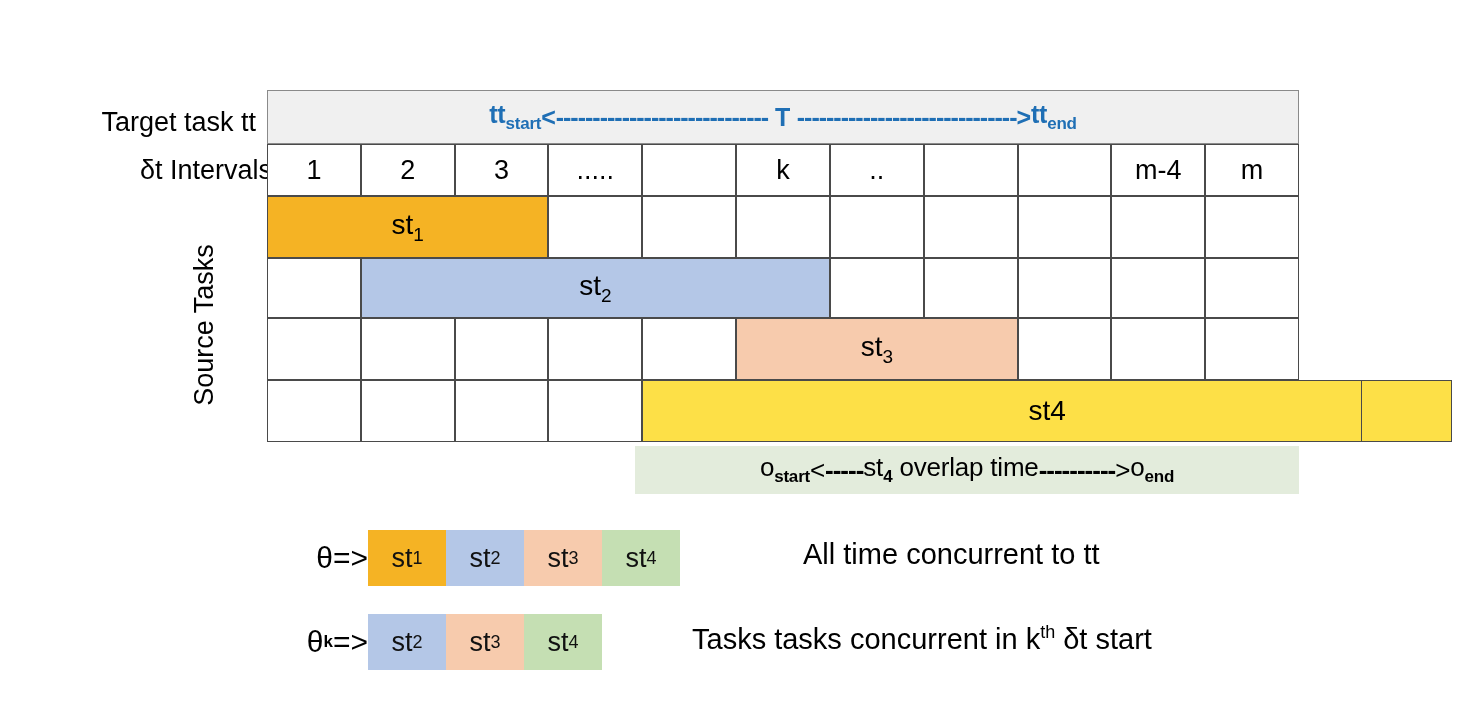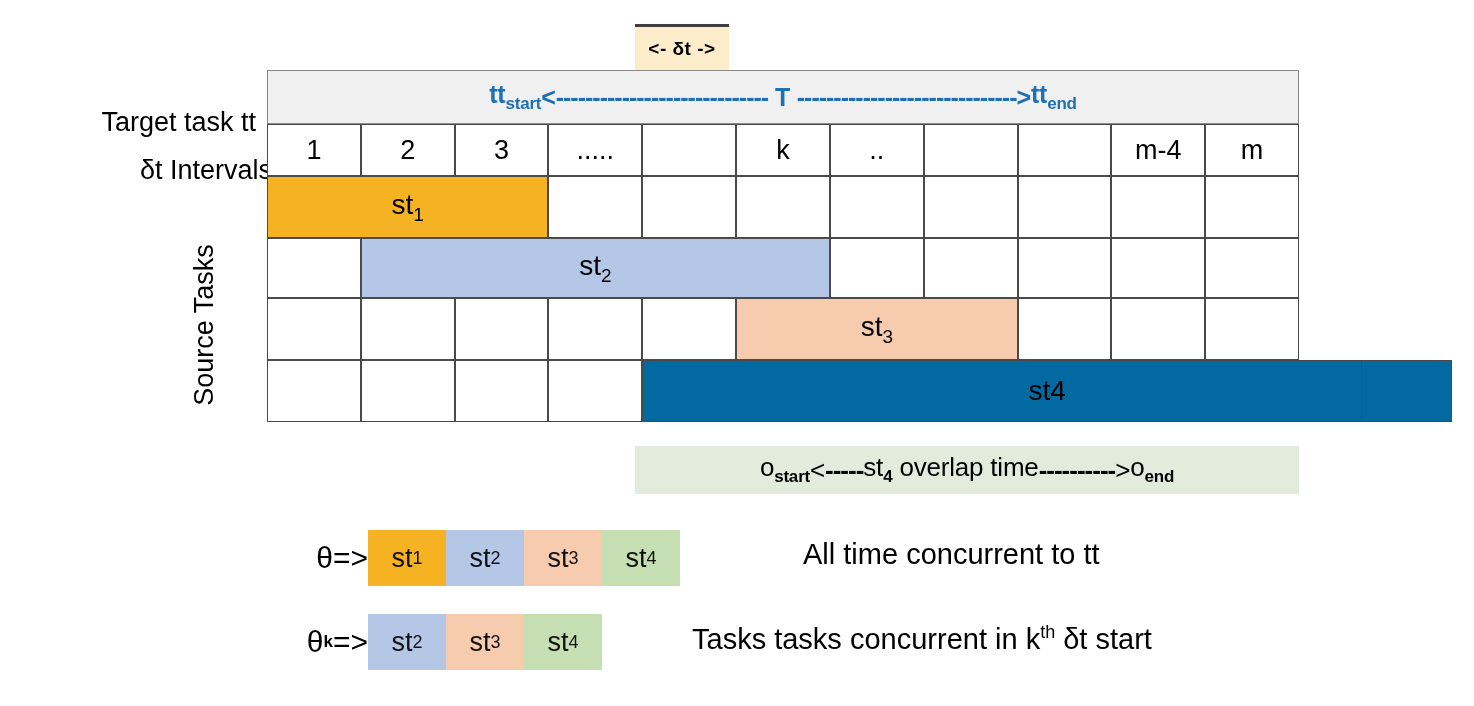--- a/index.html
+++ b/index.html
@@ -37,21 +37,21 @@
   #label-source{
     position:absolute;left:178px;top:200px;width:250px;height:52px;
     transform:rotate(-90deg);transform-origin:125px 125px;
     display:flex;align-items:center;justify-content:center;
     font-size:27px;white-space:nowrap;
   }
 
   
   #grid{position:absolute;left:267px;top:70px;width:1032px;height:374px;}
 
-  .row{position:absolute;left:0;width:1032px;box-sizing:border-box;}
+  .row{position:absolute;left:0;width:1032px;box-sizing:border-box;margin-top:20px;}
 
   
   #row-target{
     top:0;height:54px;background:#f0f0f0;
     border:1px solid #8a8a8a;
     display:flex;align-items:center;
   }
   #tt-line{
     width:100%;display:flex;align-items:center;justify-content:center;
     color:#1f6fb5;font-size:25px;font-weight:bold;white-space:nowrap;
@@ -116,23 +116,20 @@
   }
   #desc1{left:803px;top:538px;}
   #desc2{left:692px;top:622px;}
   .sup{font-size:18px;vertical-align:super;}
 </style>
 </head>
 <body>
 
 <div class="stage">
 
-  <div id="dt-callout">
-    <span>&lt;- δt -&gt;</span>
-  </div>
 
   <div id="label-target">
     <span>Target task tt</span>
   </div>
   <div id="label-intervals">
     <span>δt Intervals</span>
   </div>
   <div id="label-source">
     <span>Source Tasks</span>
   </div>
@@ -228,21 +225,21 @@
           <div class="cell" style="left: 187.636px; width: 93.8182px;"></div>
           <div class="cell" style="left: 281.455px; width: 93.8182px;"></div>
           <div class="cell" style="left: 375.273px; width: 93.8182px;"></div>
           <div class="cell" style="left: 469.091px; width: 93.8182px;"></div>
           <div class="cell" style="left: 562.909px; width: 93.8182px;"></div>
           <div class="cell" style="left: 656.727px; width: 93.8182px;"></div>
           <div class="cell" style="left: 750.545px; width: 93.8182px;"></div>
           <div class="cell" style="left: 844.364px; width: 93.8182px;"></div>
           <div class="cell" style="left: 938.182px; width: 93.8182px;"></div>
         </div>
-    <div class="bar" style="left: 375.273px; width: 809.727px; background: #0369a1;">
+    <div class="bar" style="left: 375.273px; width: 809.727px; background: #fde047;">
           <span>st4</span>
           <div style="position: absolute; left: 717.727px; top: 0px; width: 1px; height: 100%; background: rgb(74, 74, 74);"></div>
         </div>
       </div>
   </div>
 
   <div id="overlap">
     <span><span>o</span><span class="sub">start</span></span>
       <span>&lt;</span>
       <span class="dash">-----</span>

